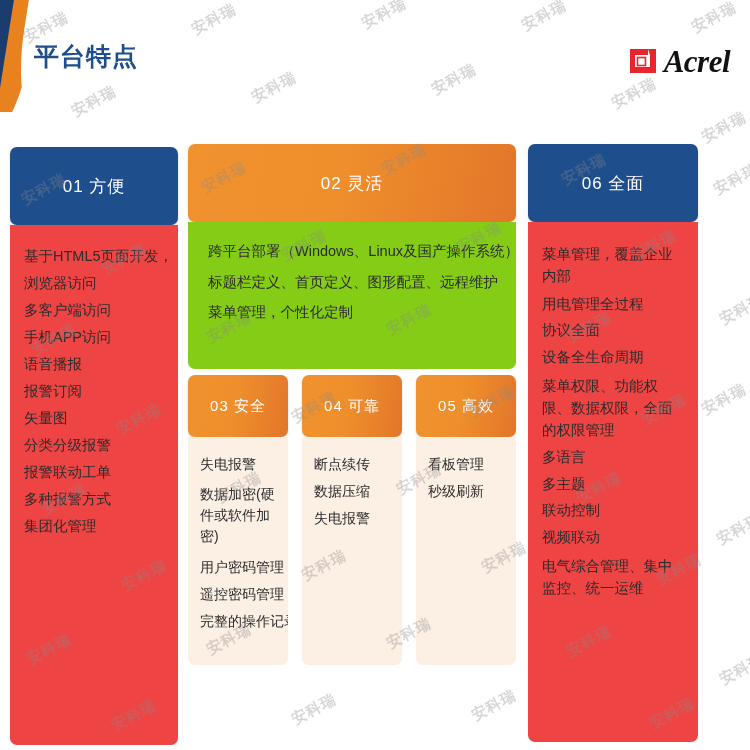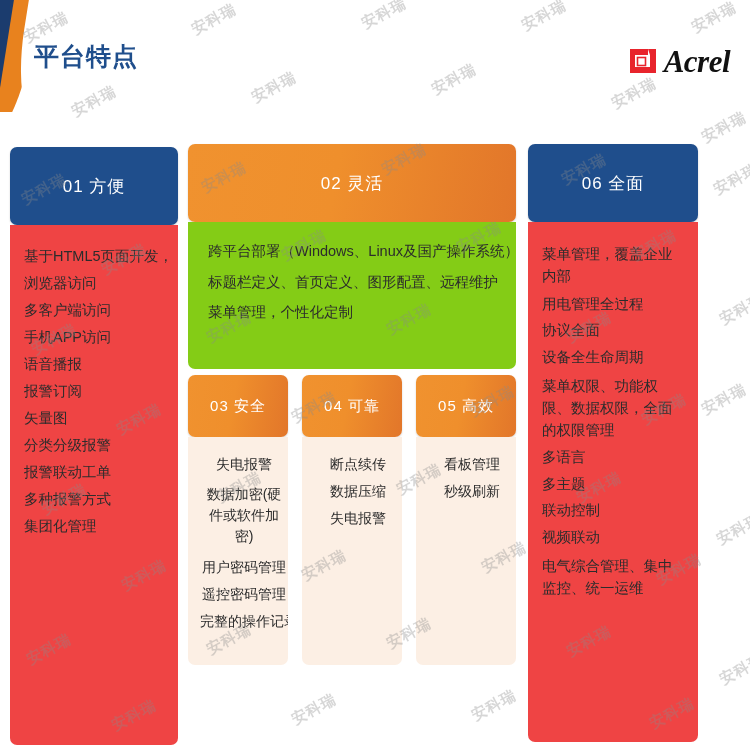--- a/index.html
+++ b/index.html
@@ -108,21 +108,21 @@
   .sub .card-body{padding:20px 0 0 12px;height:228px;}
   #sub3{left:0;width:100px;}
   #sub3 .card-head{width:100px;}
   #sub3 .card-body{width:100px;}
   #sub4{left:114px;width:100px;}
   #sub4 .card-head{width:100px;}
   #sub4 .card-body{width:100px;}
   #sub5{left:228px;width:100px;}
   #sub5 .card-head{width:100px;}
   #sub5 .card-body{width:100px;}
-  .sub .bullet{font-size:14px;margin-bottom:13px;text-align:center;}
+  .sub .bullet{font-size:14px;margin-bottom:13px;}
   .sub .bullet.wrap{white-space:normal;line-height:1.5;margin-bottom:0;}
 
   
   #col3{left:528px;top:32px;width:170px;}
   #col3 .card-head{height:78px;width:170px;}
   #col3 .card-body{width:170px;height:520px;padding:22px 14px 0 14px;}
   #col3 .bullet{font-size:14.5px;margin-bottom:12px;}
   #col3 .bullet.wrap{white-space:normal;line-height:1.5;margin-bottom:0px;}
 
   

